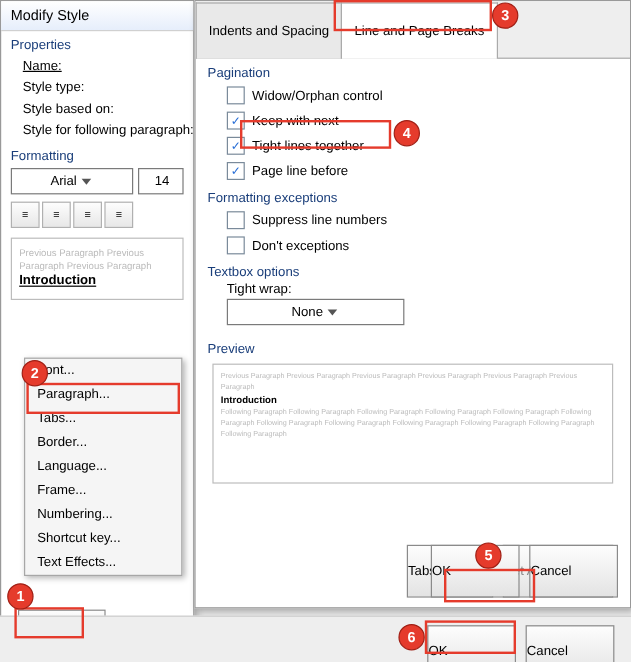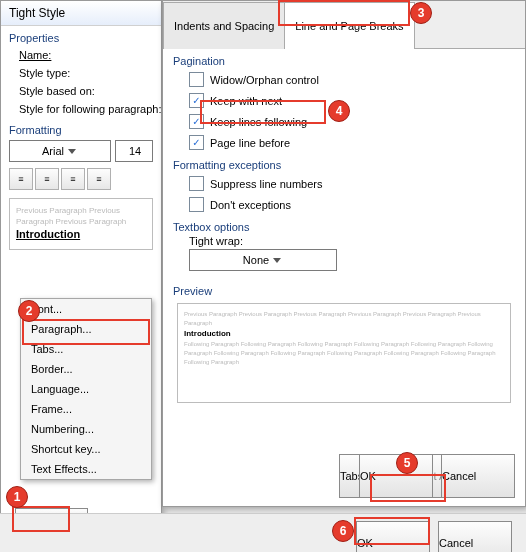--- a/index.html
+++ b/index.html
@@ -35,21 +35,21 @@
 .obar{position:absolute;left:0;bottom:0;width:526px;height:38px;background:#eee;border-top:1px solid #ccc}
 .callout{position:absolute;width:20px;height:20px;border-radius:50%;background:#e53b2c;color:#fff;font-weight:bold;font-size:12px;display:flex;align-items:center;justify-content:center;border:1px solid #a02016;z-index:50}
 .hl{position:absolute;border:2px solid #e53b2c;pointer-events:none;z-index:40}
 .lblh{color:#1a3e7a;padding:6px 10px 2px}
 </style>
 </head>
 <body>
 <div class="stage">
 
 <div class="dlg dlg1">
-  <div class="title">Tight Style</div>
+  <div class="title">Modify Style</div>
   <div class="section-h">Properties</div>
   <div class="row"><span class="u">Name:</span></div>
   <div class="row"><span>Style type:</span></div>
   <div class="row"><span>Style based on:</span></div>
   <div class="row" style="white-space:nowrap;overflow:hidden"><span>Style for following paragraph:</span></div>
   <div class="section-h">Formatting</div>
   <div style="display:flex;gap:4px;padding:2px 8px">
     <div class="sel" style="flex:1">
           <span>Arial</span>
           <span class="dd"></span>
@@ -95,21 +95,21 @@
   <div class="chkrow">
         <div class="chk"></div>
         <span>Widow/Orphan control</span>
       </div>
   <div class="chkrow">
         <div class="chk">✓</div>
         <span>Keep with next</span>
       </div>
   <div class="chkrow">
         <div class="chk">✓</div>
-        <span>Keep lines following</span>
+        <span>Tight lines together</span>
       </div>
   <div class="chkrow">
         <div class="chk">✓</div>
         <span>Page line before</span>
       </div>
   <div class="lblh">Formatting exceptions</div>
   <div class="chkrow">
         <div class="chk"></div>
         <span>Suppress line numbers</span>
       </div>

